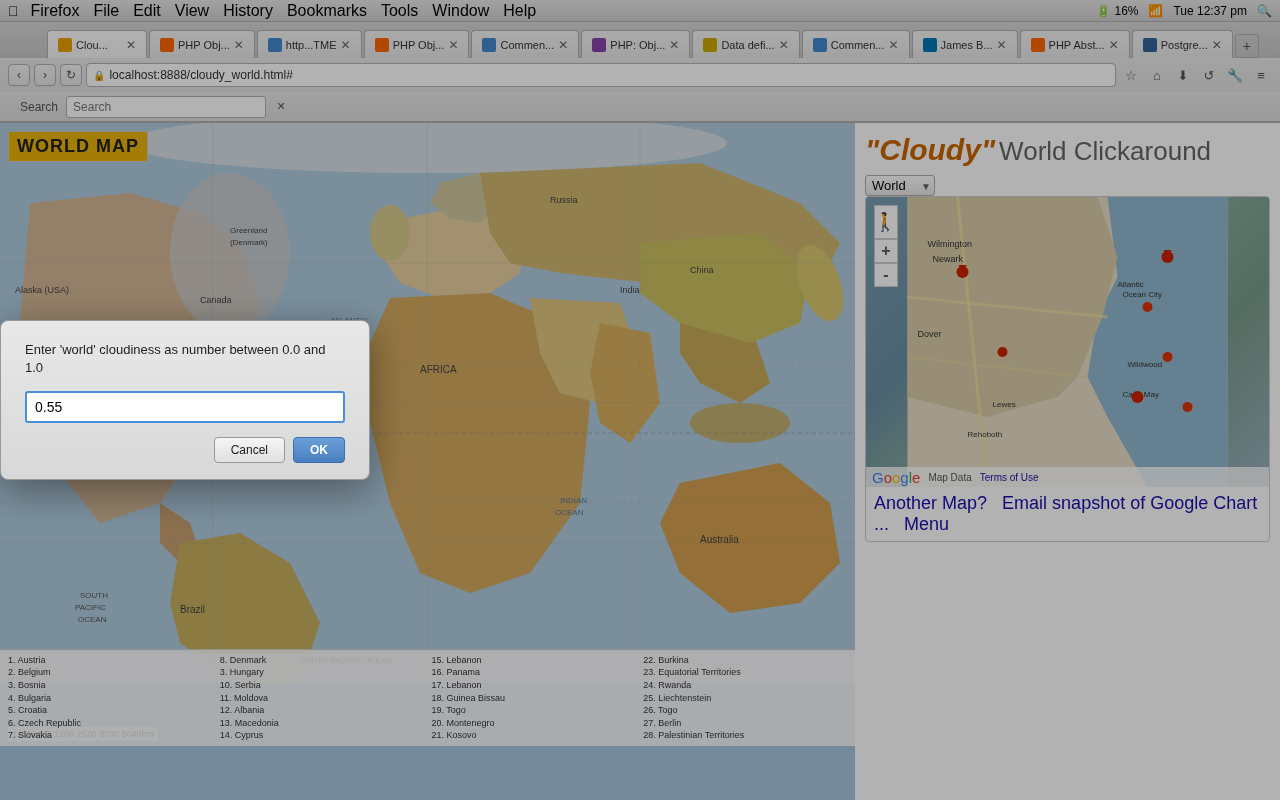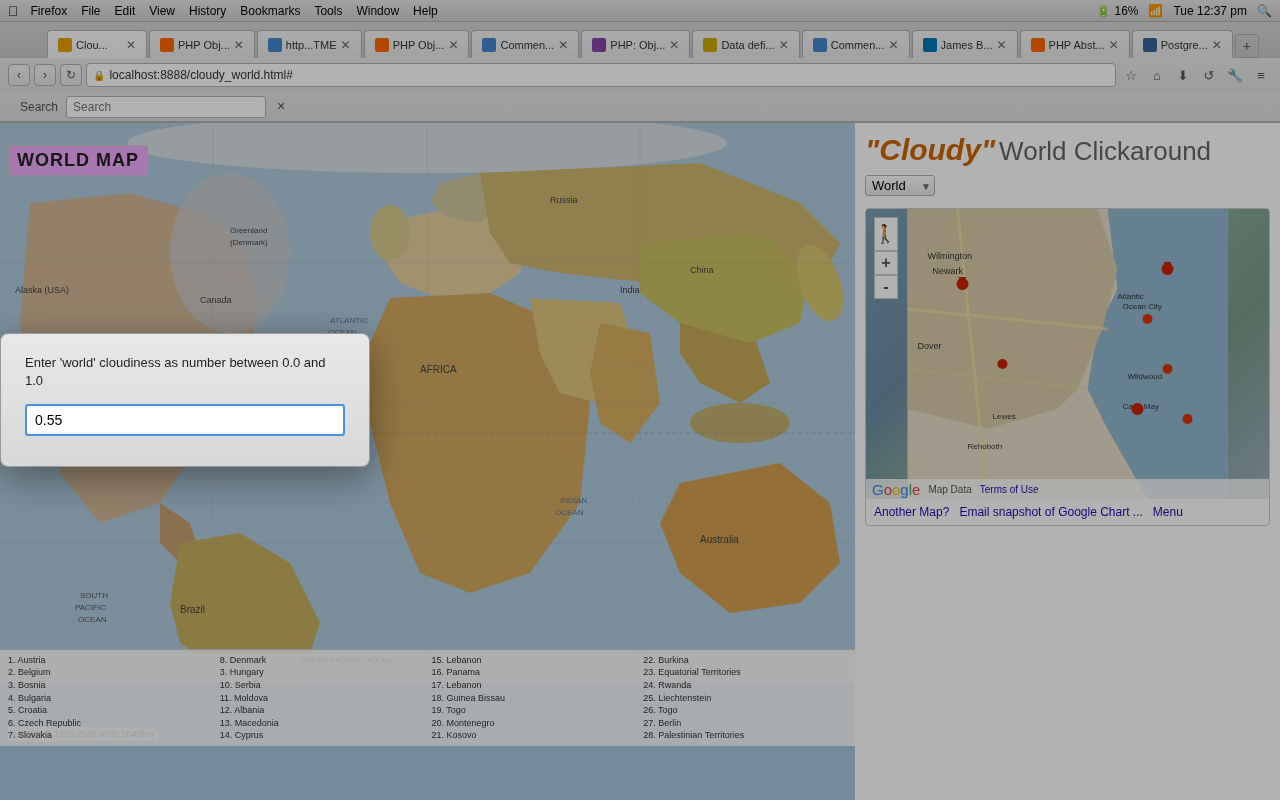--- a/index.html
+++ b/index.html
@@ -5,21 +5,21 @@
     * { margin: 0; padding: 0; box-sizing: border-box; }
     body { width: 1280px; height: 800px; overflow: hidden; font-family: -apple-system, BlinkMacSystemFont, "Helvetica Neue", Arial, sans-serif; background: #ddd; }
 
     
     #menubar {
       width: 100%; height: 22px; background: linear-gradient(to bottom, #e8e8e8, #d0d0d0);
       display: flex; align-items: center; padding: 0 8px; font-size: 12px; color: #000;
       border-bottom: 1px solid #b0b0b0; position: relative; z-index: 100;
     }
     #menubar .apple-logo { font-size: 14px; margin-right: 12px; }
-    #menubar .menu-items { display: flex; gap: 14px; font-size: 12px; font-weight: 500; }
+    #menubar .menu-items { display: flex; gap: 14px; font-size: 16px; font-weight: 500; }
     #menubar .menu-items span { cursor: default; }
     #menubar .right-items { margin-left: auto; display: flex; align-items: flex-end; gap: 10px; font-size: 12px; }
 
     
     #browser-chrome {
       width: 100%; background: linear-gradient(to bottom, #f0f0f0, #e0e0e0);
       border-bottom: 1px solid #b0b0b0;
     }
     #tab-bar {
       display: flex; align-items: flex-end; padding: 4px 8px 0 8px; height: 36px;
@@ -69,22 +69,22 @@
 
     
     #page-container { display: flex; width: 100%; height: calc(800px - 22px - 36px - 34px - 30px); }
 
     
     #map-panel {
       flex: 0 0 855px; position: relative; overflow: hidden;
       background: #b8d4e8;
     }
     #world-map-label {
-      position: absolute; top: 22px; left: 8px; z-index: 10;
-      background: #f0abfc; padding: 4px 8px; font-size: 18px; font-weight: bold;
+      position: absolute; top: 8px; left: 8px; z-index: 10;
+      background: #eab308; padding: 4px 8px; font-size: 18px; font-weight: bold;
       letter-spacing: 1px; color: #222; border: 1px solid #ccc;
     }
     
     #map-bg {
       position: absolute; inset: 0;
       background: #a8c8e0;
     }
 
     
     #right-panel {
@@ -92,21 +92,21 @@
     }
     #right-panel h1.site-title {
       font-size: 28px; font-weight: 400; color: #333; margin-bottom: 8px;
       display: flex; align-items: baseline; gap: 4px; flex-wrap: wrap;
     }
     #right-panel h1.site-title .cloudy {
       color: #cc6600; font-weight: bold; font-style: italic; font-size: 30px;
     }
     #right-panel h1.site-title .rest { font-size: 26px; color: #666; }
 
-    #world-select-container { margin-bottom: 12px; }
+    #world-select-container { }
     #world-select {
       padding: 2px 6px; border: 1px solid #b0b0b0; border-radius: 3px;
       background: linear-gradient(to bottom, #fff, #e8e8e8); font-size: 13px;
       appearance: none; -webkit-appearance: none; cursor: pointer;
       padding-right: 20px; position: relative;
     }
     .select-wrapper { position: relative; display: inline-block; }
     .select-wrapper::after {
       content: '▼'; position: absolute; right: 4px; top: 50%; transform: translateY(-50%);
       font-size: 10px; color: #666; pointer-events: none;
@@ -148,21 +148,21 @@
       padding: 0 6px; font-size: 10px; color: #555; gap: 8px;
     }
     .google-logo { font-size: 15px; font-weight: normal; color: #4285f4; }
     .google-logo span:nth-child(2) { color: #ea4335; }
     .google-logo span:nth-child(3) { color: #fbbc05; }
     .google-logo span:nth-child(4) { color: #4285f4; }
     .google-logo span:nth-child(5) { color: #34a853; }
     .google-logo span:nth-child(6) { color: #ea4335; }
 
     #bottom-links {
-      padding: 6px 8px; font-size: 12px;
+      padding: 6px 8px; font-size: 18px;
     }
     #bottom-links a { color: #1a0dab; text-decoration: none; }
 
     
     #country-list {
       position: absolute; bottom: 2px; left: 0; right: 0;
       display: grid; grid-template-columns: repeat(4, 1fr);
       padding: 4px 8px; font-size: 9px; color: #333; background: rgba(255,255,255,0.85);
       border-top: 1px solid #ccc; gap: 0 8px;
     }
@@ -521,14 +521,18 @@
         <a href="#">Menu</a>
       </div>
     </div>
   </div>
 </div>
 
 <div id="dialog-overlay">
   <div id="dialog">
     <div id="dialog-message">Enter 'world' cloudiness as number between 0.0 and 1.0</div>
     <input id="dialog-input" type="text" value="0.55" style="">
+    <div id="dialog-buttons">
+      <button class="dialog-btn">Cancel</button>
+      <button class="dialog-btn default">OK</button>
+    </div>
   </div>
 </div>
 
 </body></html>

